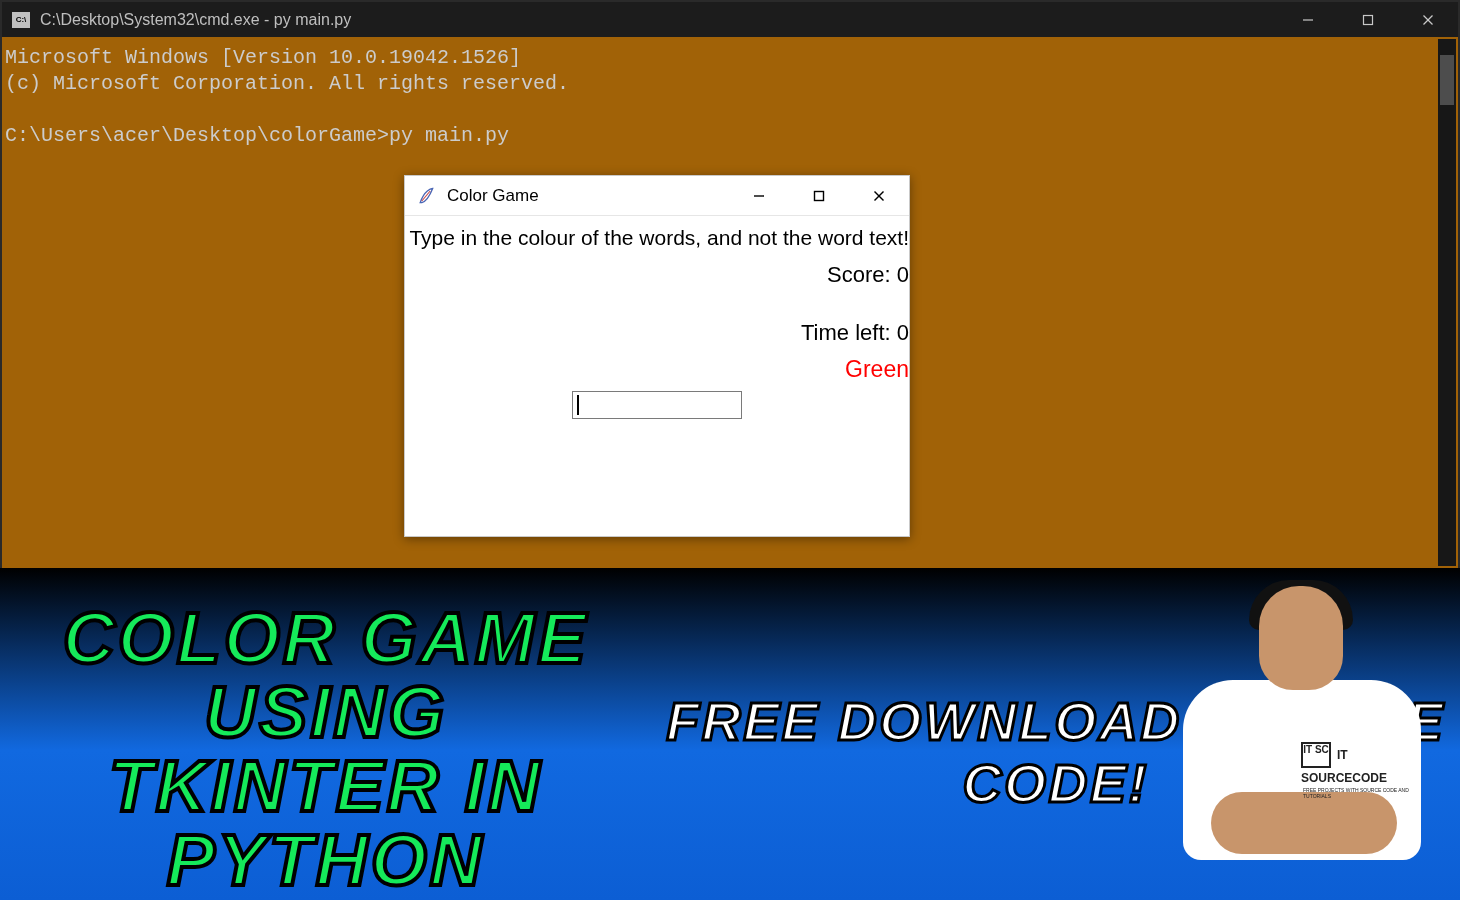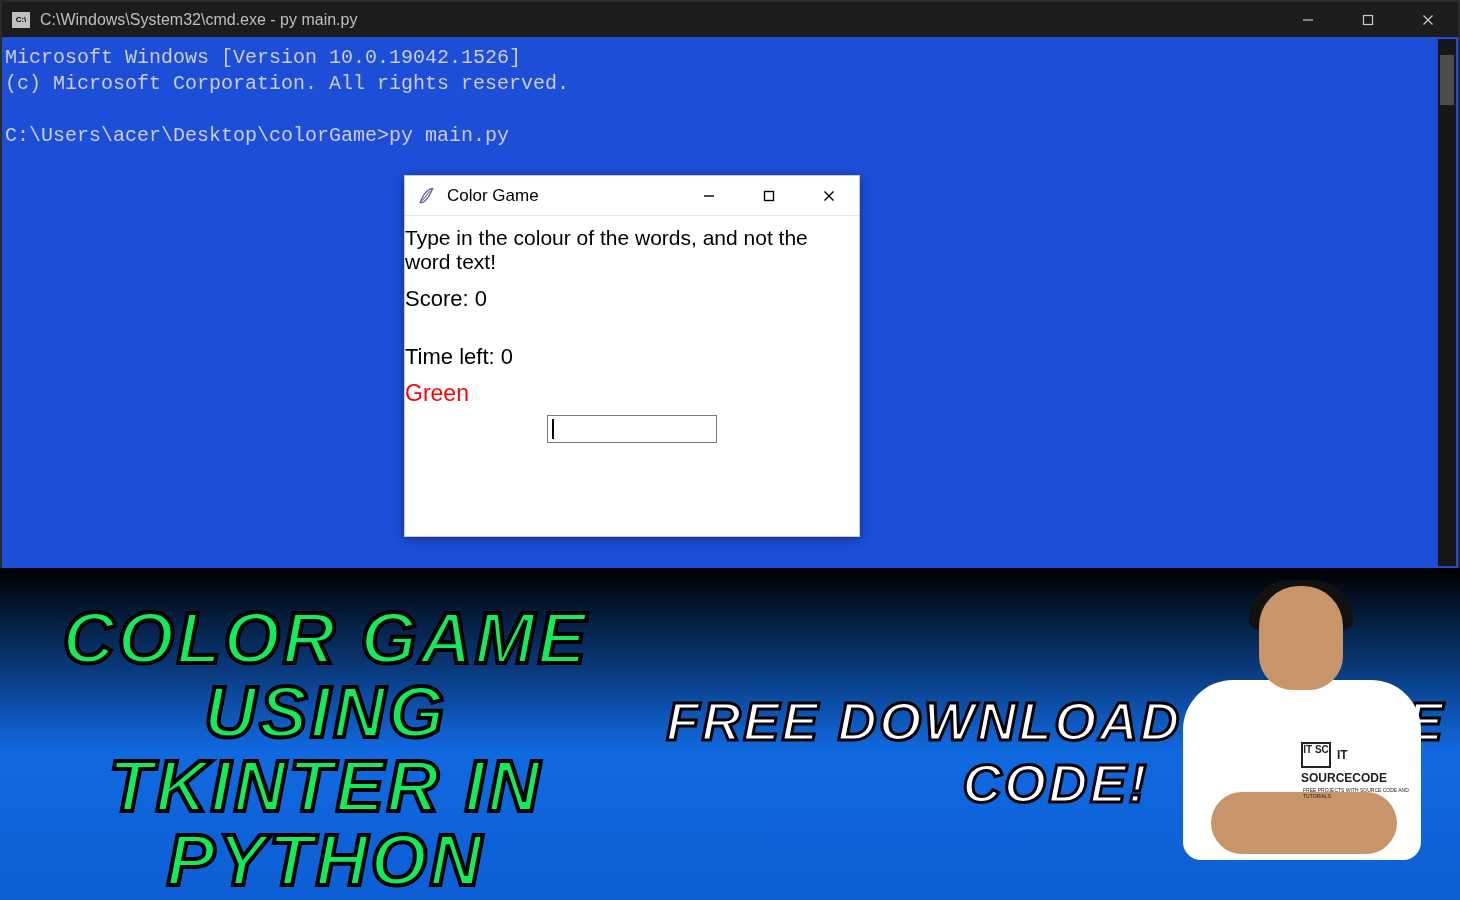--- a/index.html
+++ b/index.html
@@ -47,21 +47,21 @@
     align-items: center;
   }
   .cmd-controls span {
     width: 60px; height: 35px;
     display: flex; align-items: center; justify-content: center;
     color: #c8c8c8;
   }
   .cmd-controls svg { width: 12px; height: 12px; }
   .cmd-body {
     flex: 1;
-    background: #1d4ed8;
+    background: #a16207;
     color: #cccccc;
     font-family: Consolas, "Courier New", monospace;
     font-size: 20px;
     line-height: 26px;
     padding: 8px 3px;
     position: relative;
     white-space: pre;
   }
   .cmd-scrollbar {
     position: absolute;
@@ -73,21 +73,21 @@
     position: absolute;
     top: 16px; height: 50px; left: 2px; right: 2px;
     background: #4d4d4d;
   }
 
   
   .tk-window {
     position: absolute;
     top: 175px;
     left: 404px;
-    width: 456px;
+    width: 506px;
     height: 362px;
     background: #fff;
     box-shadow: 0 2px 10px rgba(0,0,0,.4);
     display: flex;
     flex-direction: column;
     border: 1px solid #c9c9c9;
   }
   .tk-titlebar {
     height: 40px;
     display: flex;
@@ -108,21 +108,21 @@
   }
   .tk-controls span {
     width: 60px;
     display: flex; align-items: center; justify-content: center;
     color: #000;
   }
   .tk-controls svg { width: 12px; height: 12px; }
   .tk-body {
     flex: 1;
     font-family: Arial, sans-serif;
-    text-align: left;
+    text-align: right;
     padding-top: 10px;
     font-size: 21px;
     color: #000;
   }
   .tk-body .instr { font-size: 21px; margin-bottom: 12px; }
   .tk-body .score { font-size: 22px; margin-bottom: 10px; }
   .tk-body .time  { font-size: 22px; margin-bottom: 10px; margin-top: 32px; }
   .tk-body .word  { font-size: 23px; margin-bottom: 8px; color: #ff0000; }
   .tk-entry {
     width: 170px;
@@ -229,21 +229,21 @@
   }
   .logo .ltext { font-size: 12px; font-weight: bold; vertical-align: middle; }
   .logo .lsub  { font-size: 5px; display: block; margin-top: 1px; margin-left:2px; }
 </style>
 </head>
 <body>
 
 <div class="cmd-window">
   <div class="cmd-titlebar">
     <span class="cmd-icon">C:\</span>
-    <span>C:\Windows\System32\cmd.exe - py  main.py</span>
+    <span>C:\Desktop\System32\cmd.exe - py  main.py</span>
     <div class="cmd-controls">
       <span>
         <svg viewBox="0 0 12 12">
             <line x1="1" y1="6" x2="11" y2="6" stroke="#c8c8c8" stroke-width="1.2"></line>
           </svg>
       </span>
       <span>
         <svg viewBox="0 0 12 12">
             <rect x="1.5" y="1.5" width="9" height="9" fill="none" stroke="#c8c8c8" stroke-width="1.2"></rect>
           </svg>

